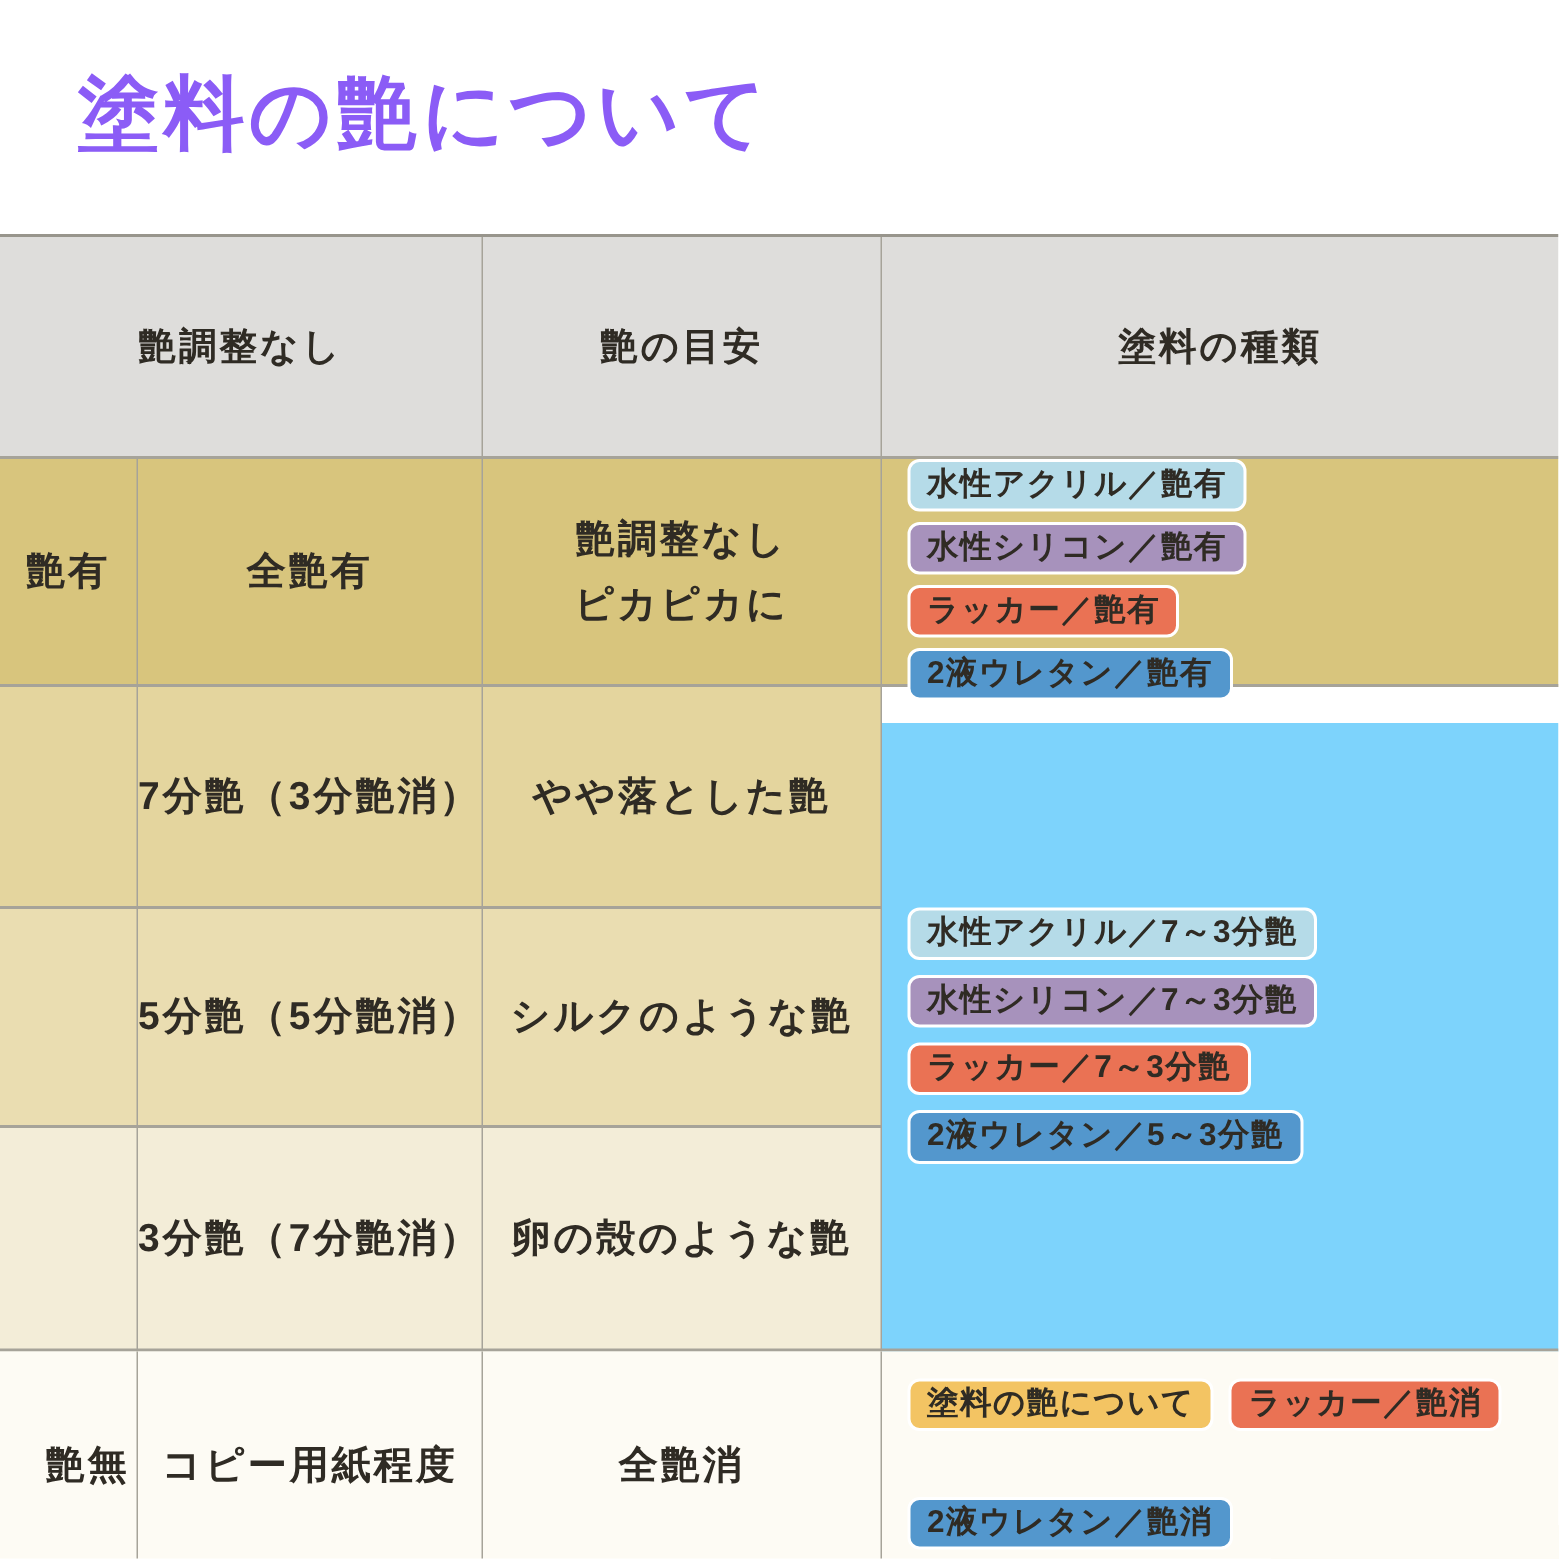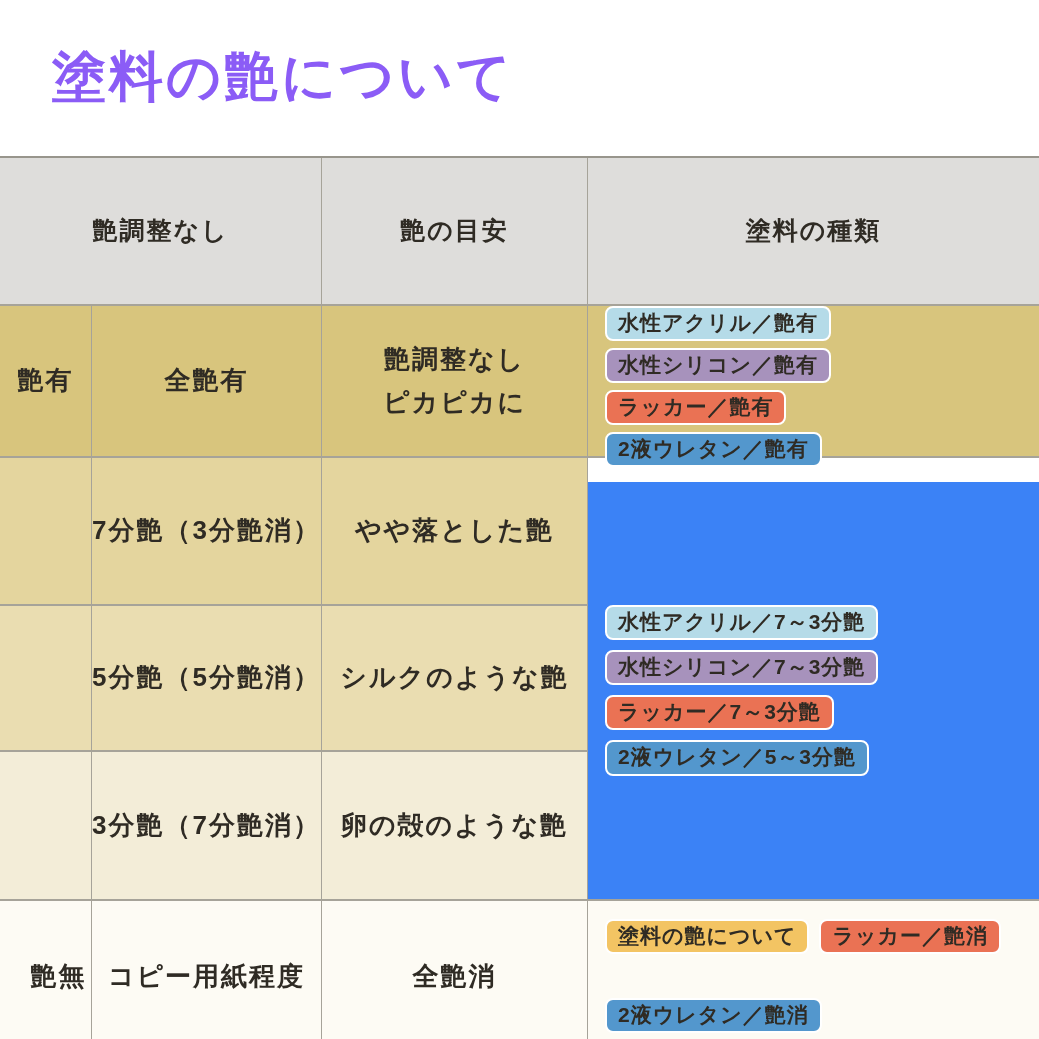--- a/index.html
+++ b/index.html
@@ -105,21 +105,21 @@
       <span class="badge" style="background-color: rgb(181, 219, 232);">水性アクリル／艶有</span>
       <span class="badge" style="background-color: rgb(167, 146, 188);">水性シリコン／艶有</span>
       <span class="badge" style="background-color: rgb(234, 114, 84);">ラッカー／艶有</span>
       <span class="badge" style="background-color: rgb(83, 151, 205);">2液ウレタン／艶有</span>
     </div>
 
   <div class="cell" style="background-color: rgb(228, 213, 158);"></div>
   <div class="cell" style="background-color: rgb(228, 213, 158); text-align: center;">7分艶（3分艶消）</div>
   <div class="cell" style="background-color: rgb(228, 213, 158);">やや落とした艶</div>
 
-  <div class="cell last-col badge-wrap badge-stack mid-panel" style="background-color: #3b82f6; margin-top: 24px;">
+  <div class="cell last-col badge-wrap badge-stack mid-panel" style="background-color: #7dd3fc; margin-top: 24px;">
       <span class="badge" style="background-color: rgb(181, 219, 232);">水性アクリル／7～3分艶</span>
       <span class="badge" style="background-color: rgb(167, 146, 188);">水性シリコン／7～3分艶</span>
       <span class="badge" style="background-color: rgb(234, 114, 84);">ラッカー／7～3分艶</span>
       <span class="badge" style="background-color: rgb(83, 151, 205);">2液ウレタン／5～3分艶</span>
     </div>
 
   <div class="cell" style="background-color: rgb(234, 221, 177);"></div>
   <div class="cell" style="background-color: rgb(234, 221, 177);">5分艶（5分艶消）</div>
   <div class="cell" style="background-color: rgb(234, 221, 177);">シルクのような艶</div>
 

